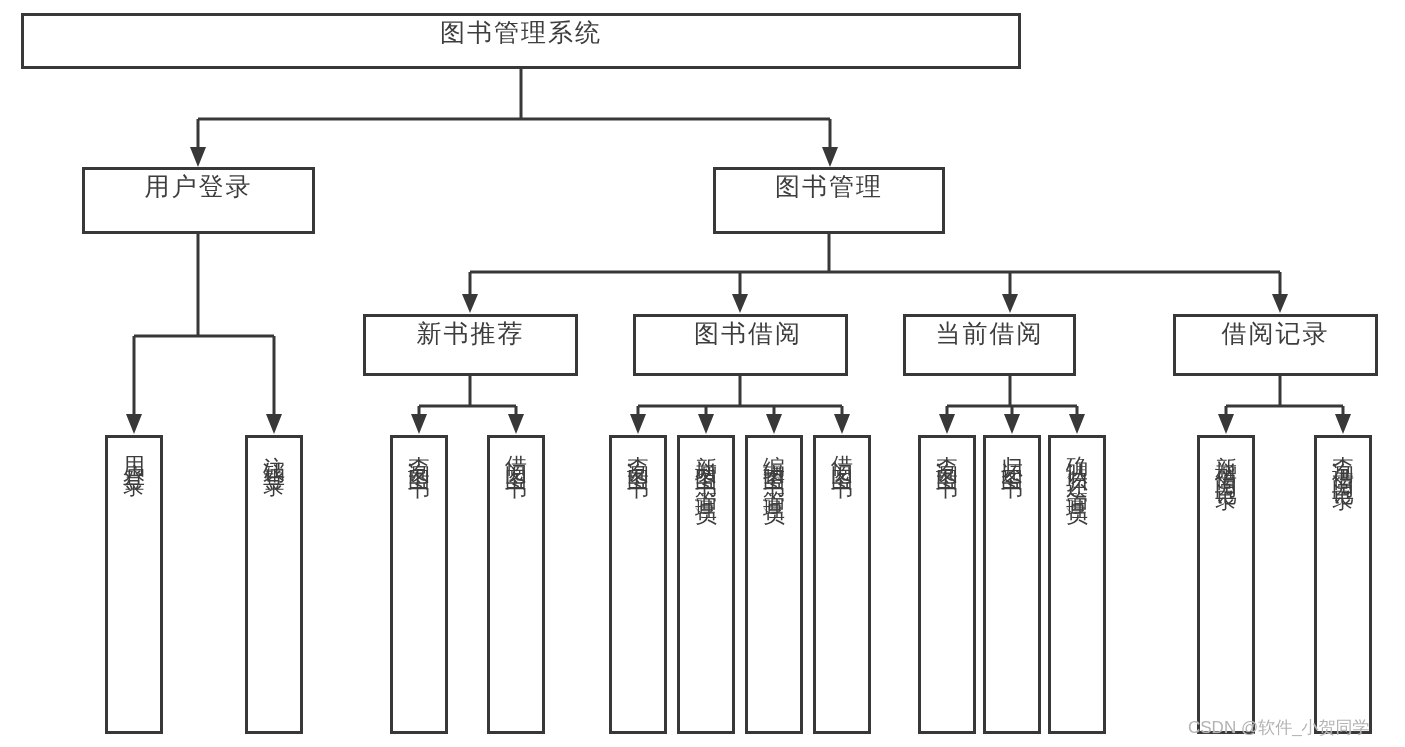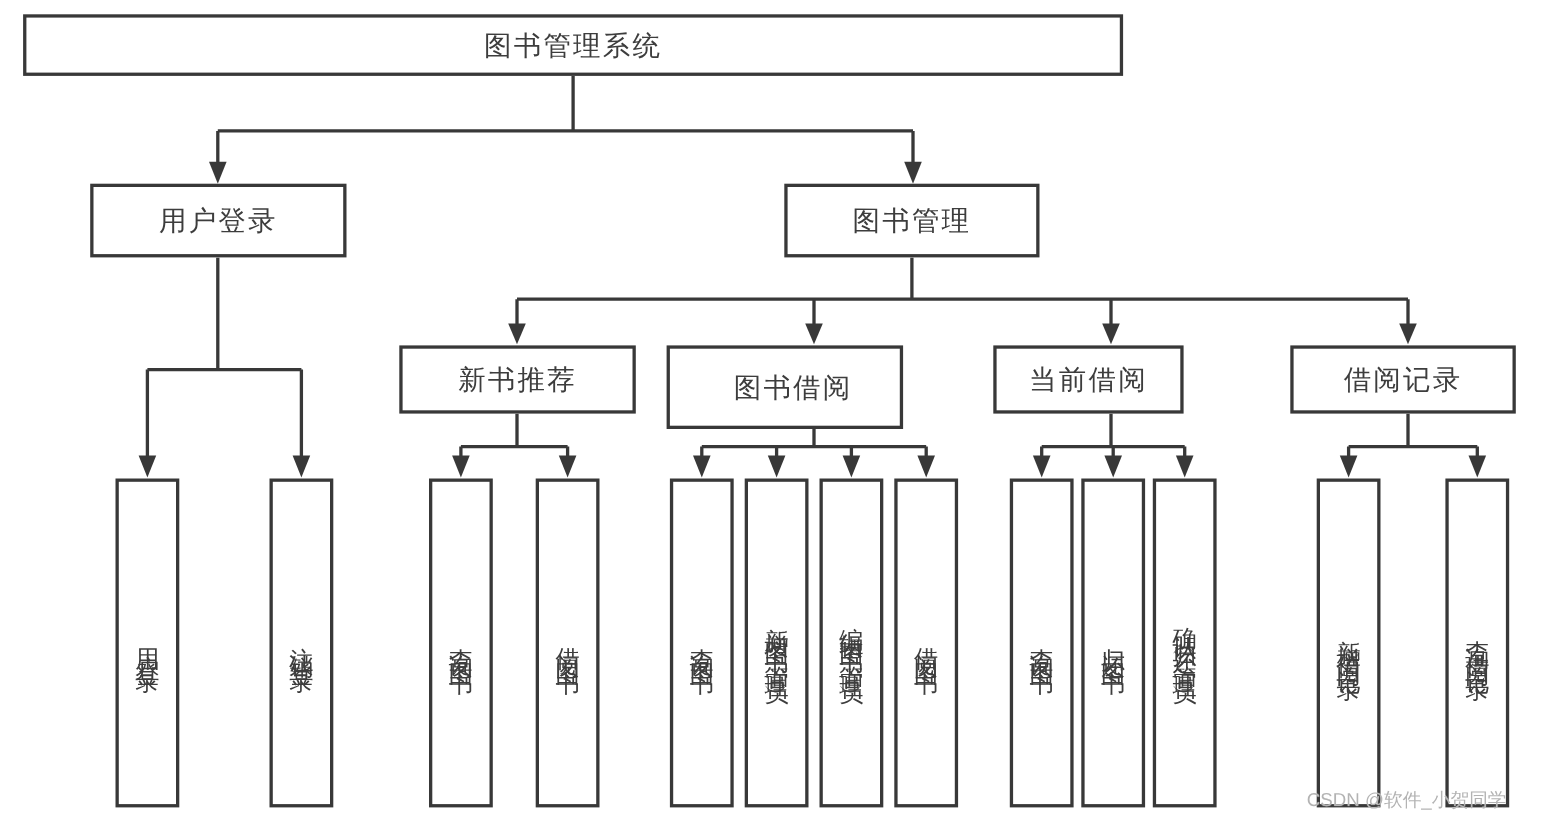--- a/index.html
+++ b/index.html
@@ -22,42 +22,41 @@
     width: 1405px;
     height: 747px;
     pointer-events: none;
   }
   .node {
     position: absolute;
     box-sizing: border-box;
     border: 3px solid #383838;
     background: #ffffff;
     display: flex;
-    align-items: center;
     justify-content: center;
     color: #3d3d3d;
   }
   .node.h span {
     font-size: 25px;
     letter-spacing: 2px;
     white-space: nowrap;
   }
   .node.leaf span {
     writing-mode: vertical-rl;
     text-orientation: mixed;
     font-size: 22px;
     letter-spacing: 7px;
     line-height: 1;
   }
   
   .n-root           { left: 21px;   top: 13px;  width: 1000px; height: 56px; }
   .n-user-login     { left: 82px;   top: 167px; width: 233px;  height: 67px; }
   .n-book-mgmt      { left: 713px;  top: 167px; width: 232px;  height: 67px; }
   .n-new-book-rec   { left: 363px;  top: 314px; width: 215px;  height: 62px; }
-  .n-book-borrow    { left: 606px;  top: 314px; width: 215px;  height: 76px; padding-left: 15px; }
+  .n-book-borrow    { left: 633px;  top: 314px; width: 215px;  height: 62px; padding-left: 15px; }
   .n-current-borrow { left: 903px;  top: 314px; width: 173px;  height: 62px; }
   .n-borrow-records { left: 1173px; top: 314px; width: 205px;  height: 62px; }
   
   .leaf { top: 435px; width: 58px; height: 299px; }
   .l-1  { left: 105px; }
   .l-2  { left: 245px; }
   .l-3  { left: 390px; }
   .l-4  { left: 487px; }
   .l-5  { left: 609px; }
   .l-6  { left: 677px; }

